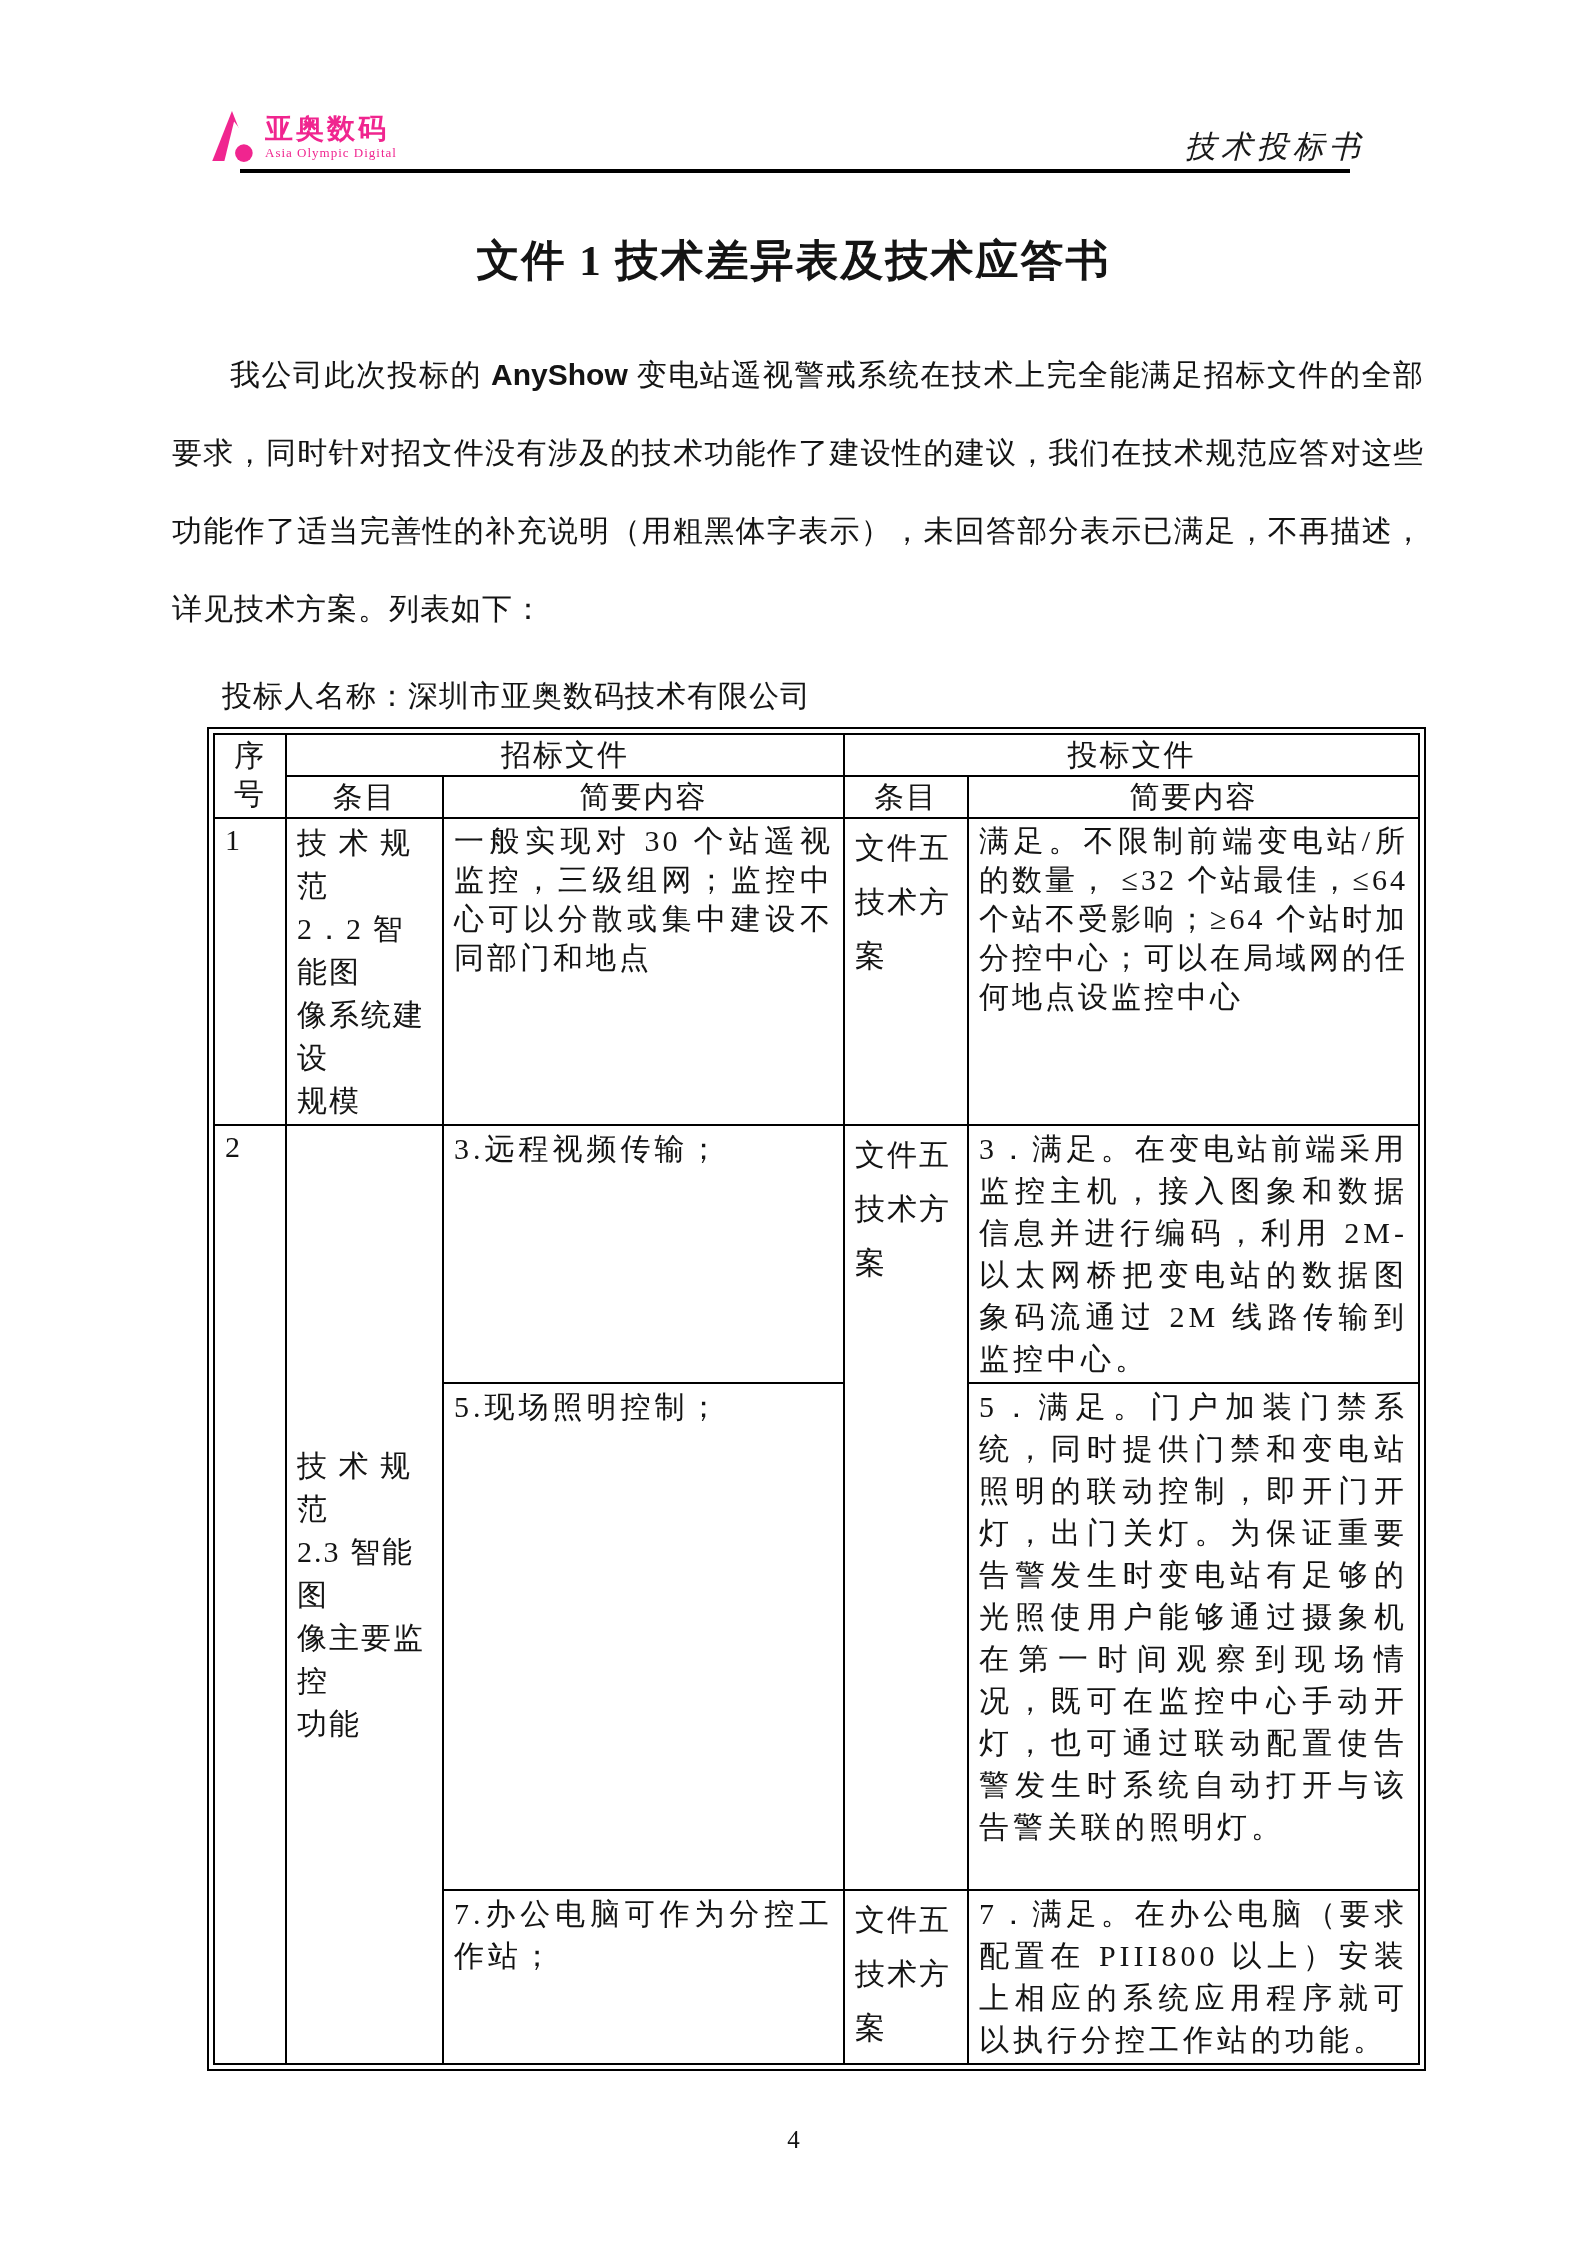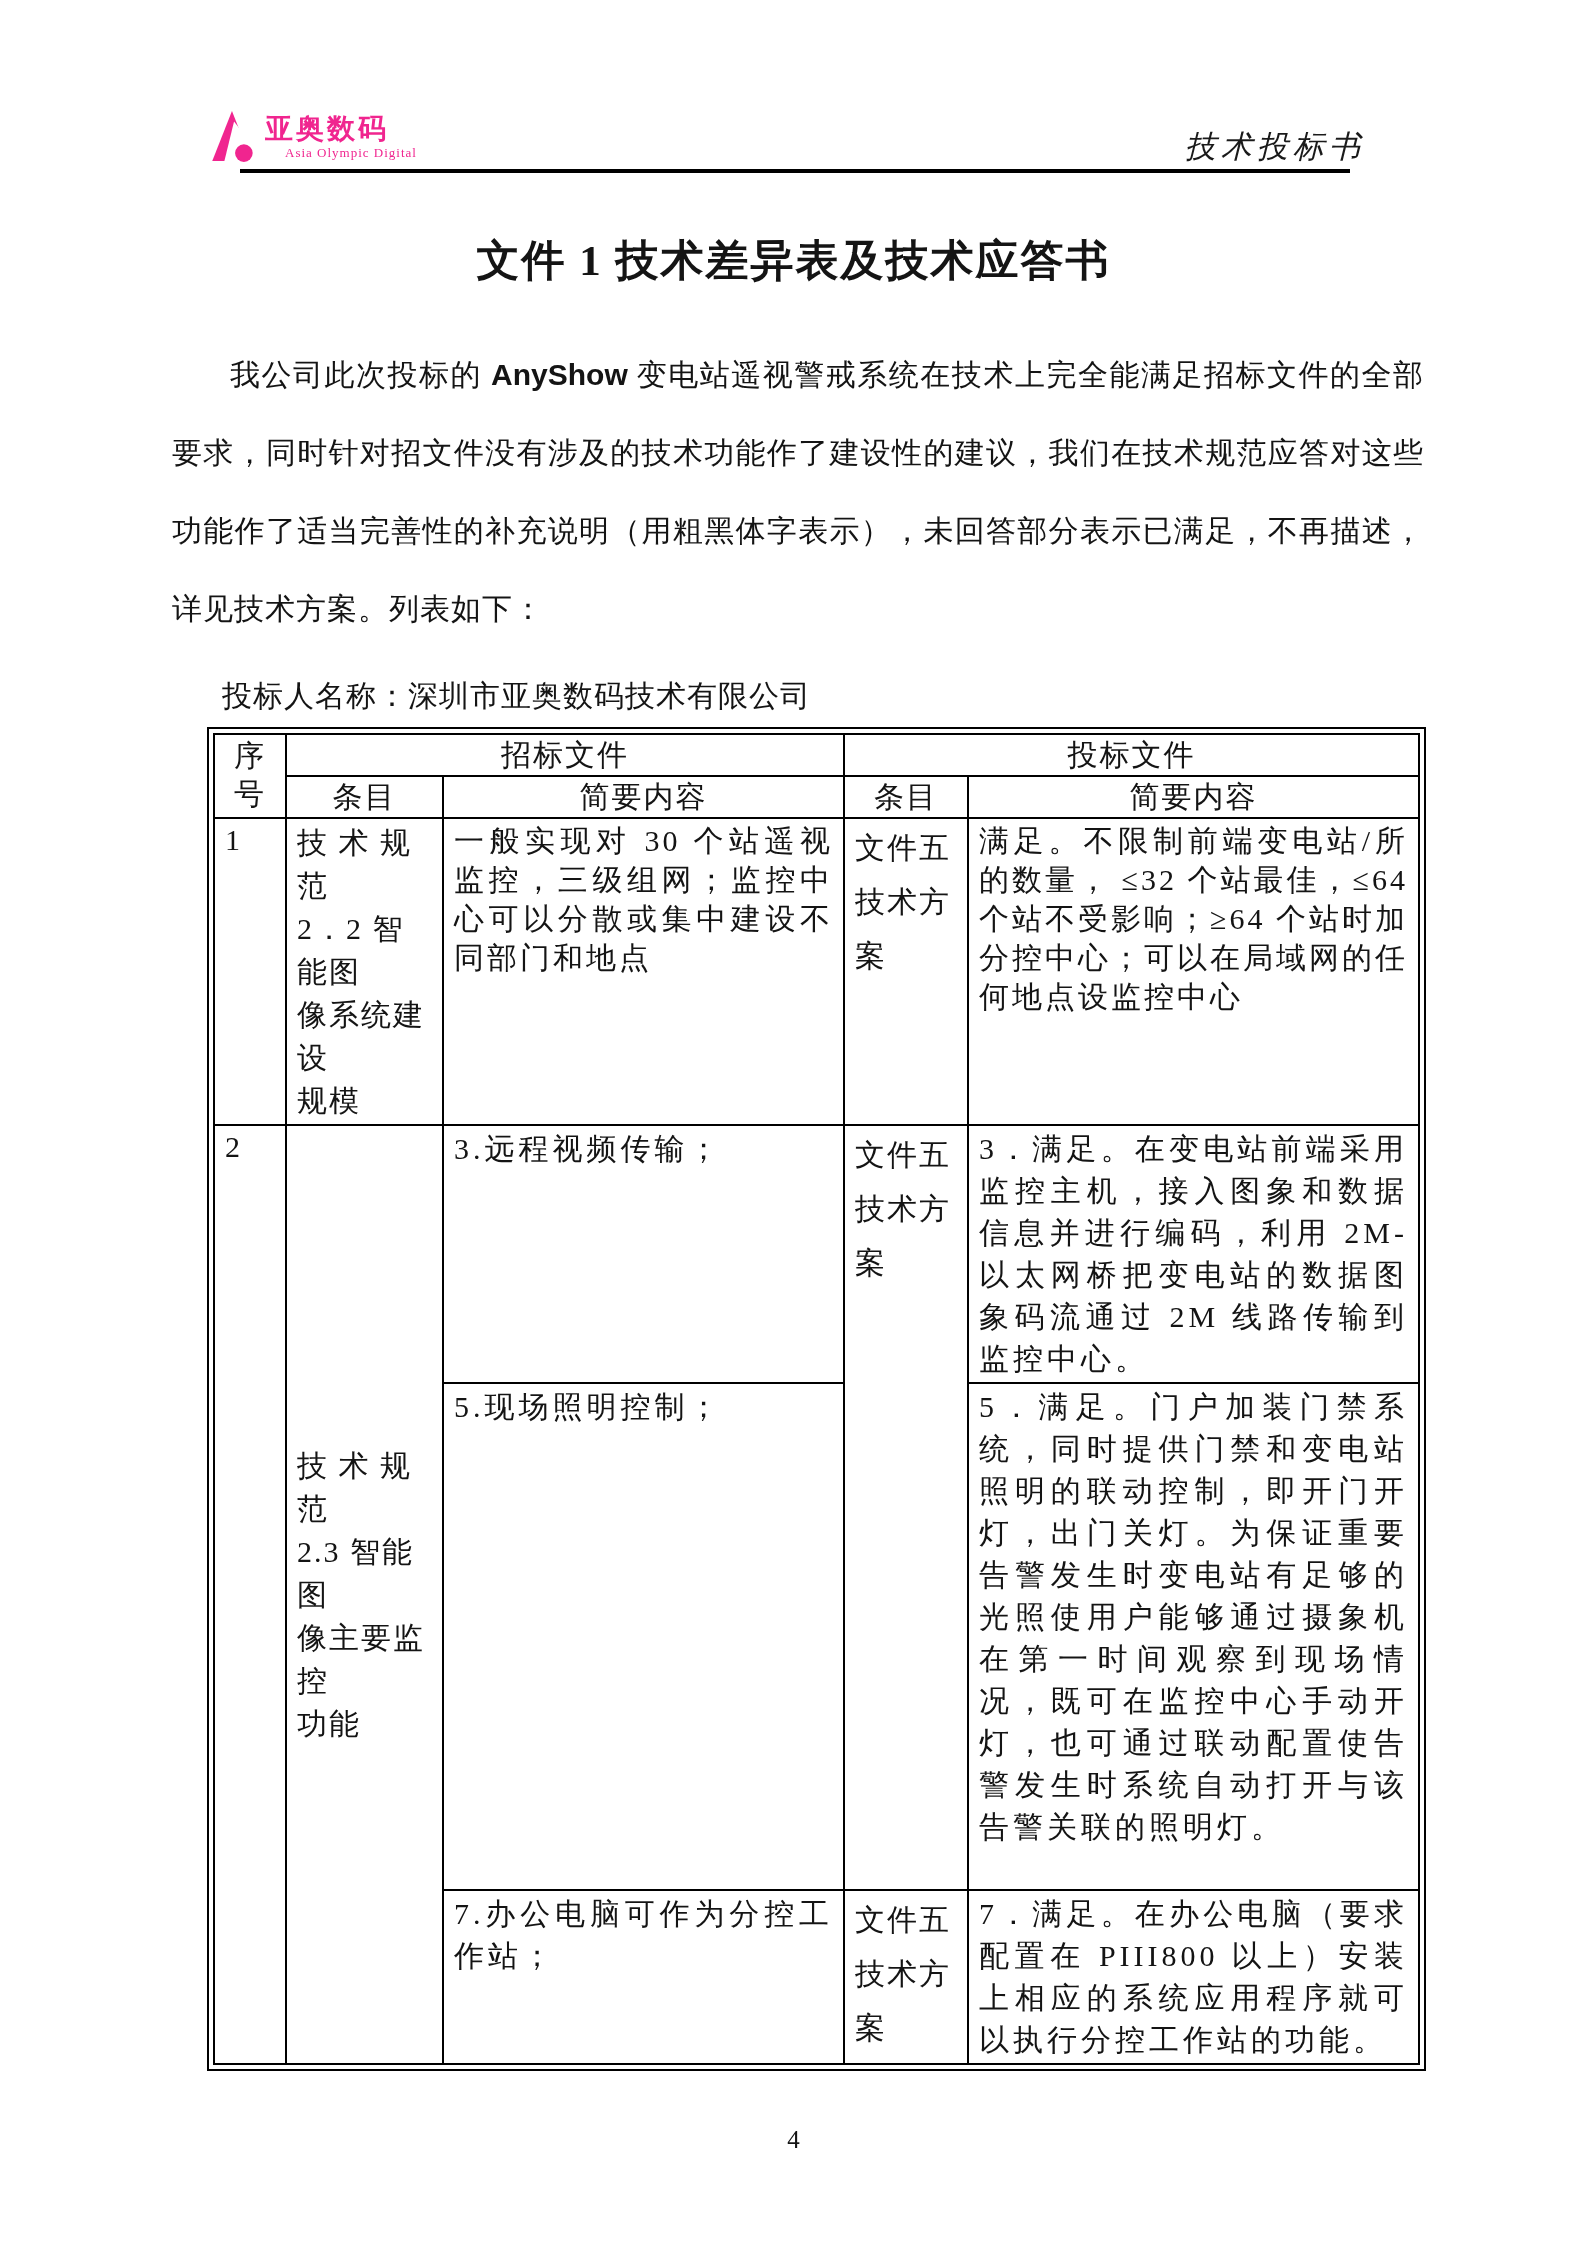--- a/index.html
+++ b/index.html
@@ -8,21 +8,21 @@
     font-family:"Liberation Serif","DejaVu Serif",serif;color:#141414;
     overflow:hidden;
   }
   
   .logo{position:absolute;left:210px;top:108px;display:flex;align-items:center;}
   .logo-mark{width:46px;height:56px;flex:0 0 auto;}
   .logo-text{margin-left:9px;padding-top:4px;}
   .logo-cn{color:var(--brand);font-weight:bold;font-size:28px;letter-spacing:3px;
            font-family:"Liberation Sans","DejaVu Sans",sans-serif;line-height:30px;}
   .logo-en{color:var(--brand);font-size:13px;letter-spacing:1px;line-height:18px;
-           font-family:"Liberation Serif","DejaVu Serif",serif;margin-left:20px;}
+           font-family:"Liberation Serif","DejaVu Serif",serif;}
   .doc-label{position:absolute;top:126px;left:1185px;font-size:31px;font-style:italic;
              letter-spacing:5px;color:#1a1a1a;}
   .header-rule{position:absolute;left:240px;top:169px;width:1110px;height:4px;background:#000;}
   
   .title{position:absolute;top:232px;left:0;width:100%;text-align:center;
          font-size:43px;font-weight:bold;letter-spacing:2px;}
   .intro{position:absolute;left:172px;top:336px;width:1252px;font-size:30px;
          line-height:78px;text-align:justify;text-indent:58px;letter-spacing:1px;margin:0;}
   .brand-bold{font-weight:bold;font-family:"Liberation Sans","DejaVu Sans",sans-serif;letter-spacing:0;}
   .bidder{position:absolute;left:222px;top:664px;font-size:30px;letter-spacing:1px;margin-top:12px;}

